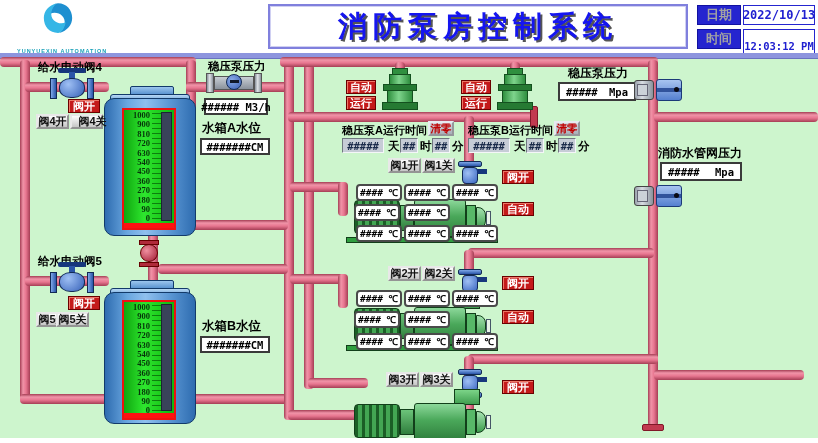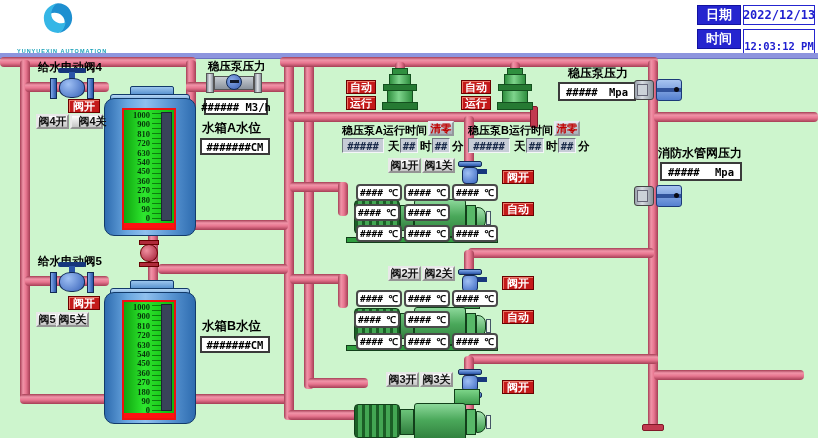--- a/index.html
+++ b/index.html
@@ -9,21 +9,21 @@
 
   
   #header { position:absolute; left:0; top:0; width:818px; height:53px; background:#fff; }
   .logo-text { color:#18a0b8; font-weight:bold; font-size:13px; letter-spacing:2px; }
   .logo-sub { color:#18a0b8; font-size:5.5px; letter-spacing:1px; font-weight:bold; }
   .title-box { left:268px; top:4px; width:420px; height:45px; background:#fff;
     border:2px solid #8080dd; box-shadow: inset 0 0 0 1px #d0d0f2;
     display:flex; align-items:center; justify-content:center; }
   .title-text { color:#1515f0; font-size:29px; font-weight:bold; letter-spacing:6px;
     text-shadow:2px 2px 0 #555; }
-  .dt-label { background:#2525cf; color:#ffffff; font-weight:bold; font-size:13px;
+  .dt-label { background:#2525cf; color:#a3a3a3; font-weight:bold; font-size:13px;
     display:flex; align-items:center; justify-content:center; border:1px solid #1111a0; }
   .dt-value { background:#fff; color:#2020d0; font-weight:bold;
     font-family:"DejaVu Sans Mono", monospace; border:1px solid #2525cf;
     display:flex; align-items:center; justify-content:center; }
   #separator { left:0; top:53px; width:818px; height:6px; background:#8d95de; border-bottom:1px solid #6a72c0; }
 
   
   #field { left:0; top:59px; width:818px; height:384px; background:#cdf5cd; }
   #bottom-strip { left:0; top:438px; width:818px; height:5px; background:#fff; }
 
@@ -147,23 +147,26 @@
 
   <div id="header">
     <div class="abs" style="left:36px; top:1px; width:44px; height:34px;">
       <svg viewBox="0 0 48 48" width="44" height="34">
         <path d="M24 3 C36 3 44 12 44 24 C44 34 37 42 26 45 C34 38 36 27 30 21 C26 17 19 15 13 18 C15 9 19 3 24 3Z" fill="#1e8fd0"></path>
         <path d="M24 45 C12 45 4 36 4 24 C4 14 11 6 22 3 C14 10 12 21 18 27 C22 31 29 33 35 30 C33 39 29 45 24 45Z" fill="#35b6e6"></path>
       </svg>
     </div>
     <div class="abs logo-sub" style="left:17px; top:48px;">YUNYUEXIN AUTOMATION</div>
 
+    <div class="abs title-box">
+      <span class="title-text">消防泵房控制系统</span>
+    </div>
 
     <div class="abs dt-label" style="left:697px; top:5px; width:44px; height:20px;">日期</div>
-    <div class="abs dt-value" style="left:743px; top:5px; width:72px; height:20px; font-size:12px;">2022/12/13</div>
+    <div class="abs dt-value" style="left:743px; top:5px; width:72px; height:20px; font-size:12px;">2022/10/13</div>
     <div class="abs dt-label" style="left:697px; top:29px; width:44px; height:20px;">时间</div>
     <div class="abs dt-value" style="left:743px; top:29px; width:72px; height:33px; font-size:10.5px;">12:03:12 PM</div>
   </div>
   <div id="separator" class="abs"></div>
 
   <div id="field" class="abs">
 
     <div class="abs pipe-h" style="left:0; top:-2px; width:196px;"></div>
     <div class="abs pipe-v" style="left:20px; top:1px; height:340px;"></div>
     <div class="abs pipe-h" style="left:20px; top:335px; width:272px;"></div>

